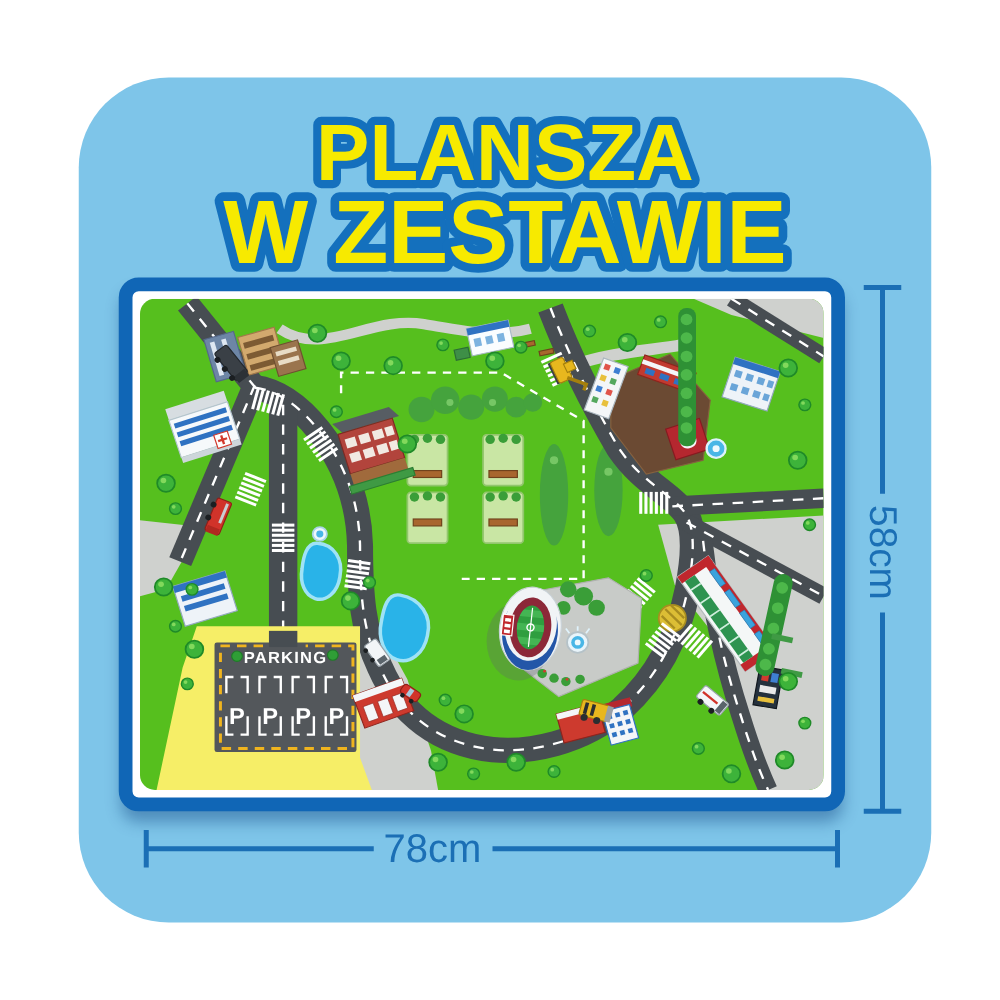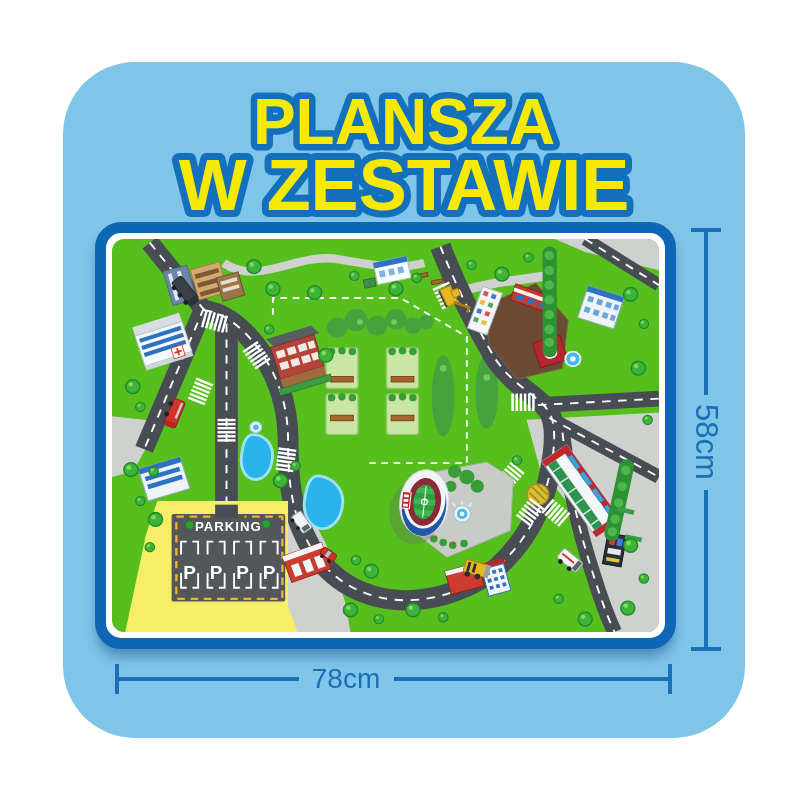--- a/index.html
+++ b/index.html
@@ -2,27 +2,27 @@
 <html><head>
 <meta charset="utf-8">
 <style>
   html,body{margin:0;padding:0;background:#ffffff;}
   body{width:800px;height:800px;position:relative;font-family:"Liberation Sans",sans-serif;overflow:hidden;}
   .card{position:absolute;left:63px;top:62px;width:682px;height:676px;border-radius:72px;background:#7ec5e9;}
   .title-svg{position:absolute;left:63px;top:62px;width:682px;height:160px;overflow:visible;}
   .title-svg text{font-family:"Liberation Sans",sans-serif;font-weight:bold;fill:#f7ea00;stroke:#1470bd;paint-order:stroke fill;stroke-linejoin:round;text-anchor:middle;}
   .t1{font-size:64px;stroke-width:13px;}
   .t2{font-size:72px;stroke-width:14px;}
-  .mat{position:absolute;left:95px;top:222px;width:581px;height:427px;box-sizing:border-box;border:11px solid #1066b6;border-radius:26px;background:#ffffff;padding:6px;box-shadow:0 10px 12px -2px rgba(20,70,130,0.45);}
+  .mat{position:absolute;left:95px;top:222px;width:581px;height:427px;box-sizing:border-box;border:11px solid #1066b6;border-radius:16px;background:#ffffff;padding:6px;box-shadow:0 10px 12px -2px rgba(20,70,130,0.45);}
   .mat-inner{width:100%;height:100%;border-radius:12px;overflow:hidden;}
   .mat-inner svg{display:block;width:100%;height:100%;}
   .dim{position:absolute;background:#1b6fb5;}
   .dim-label{position:absolute;color:#1b6fb5;font-family:"Liberation Sans",sans-serif;}
   .dim-label.v{left:706px;top:442px;transform:translate(-50%,-50%) rotate(90deg);font-size:31px;}
-  .dim-label.h{left:346px;top:679px;transform:translate(-50%,-50%);font-size:28px;}
+  .dim-label.h{left:346px;top:679px;transform:translate(-50%,-50%);font-size:32px;}
   
   .pk-label{font:bold 14px "Liberation Sans",sans-serif;fill:#ffffff;letter-spacing:1px;}
   .pk-p{font:bold 20px "Liberation Sans",sans-serif;fill:#ffffff;}
 </style>
 </head>
 <body>
 
 <div class="card"></div>
 
 <svg class="title-svg" viewBox="0 0 682 160">

